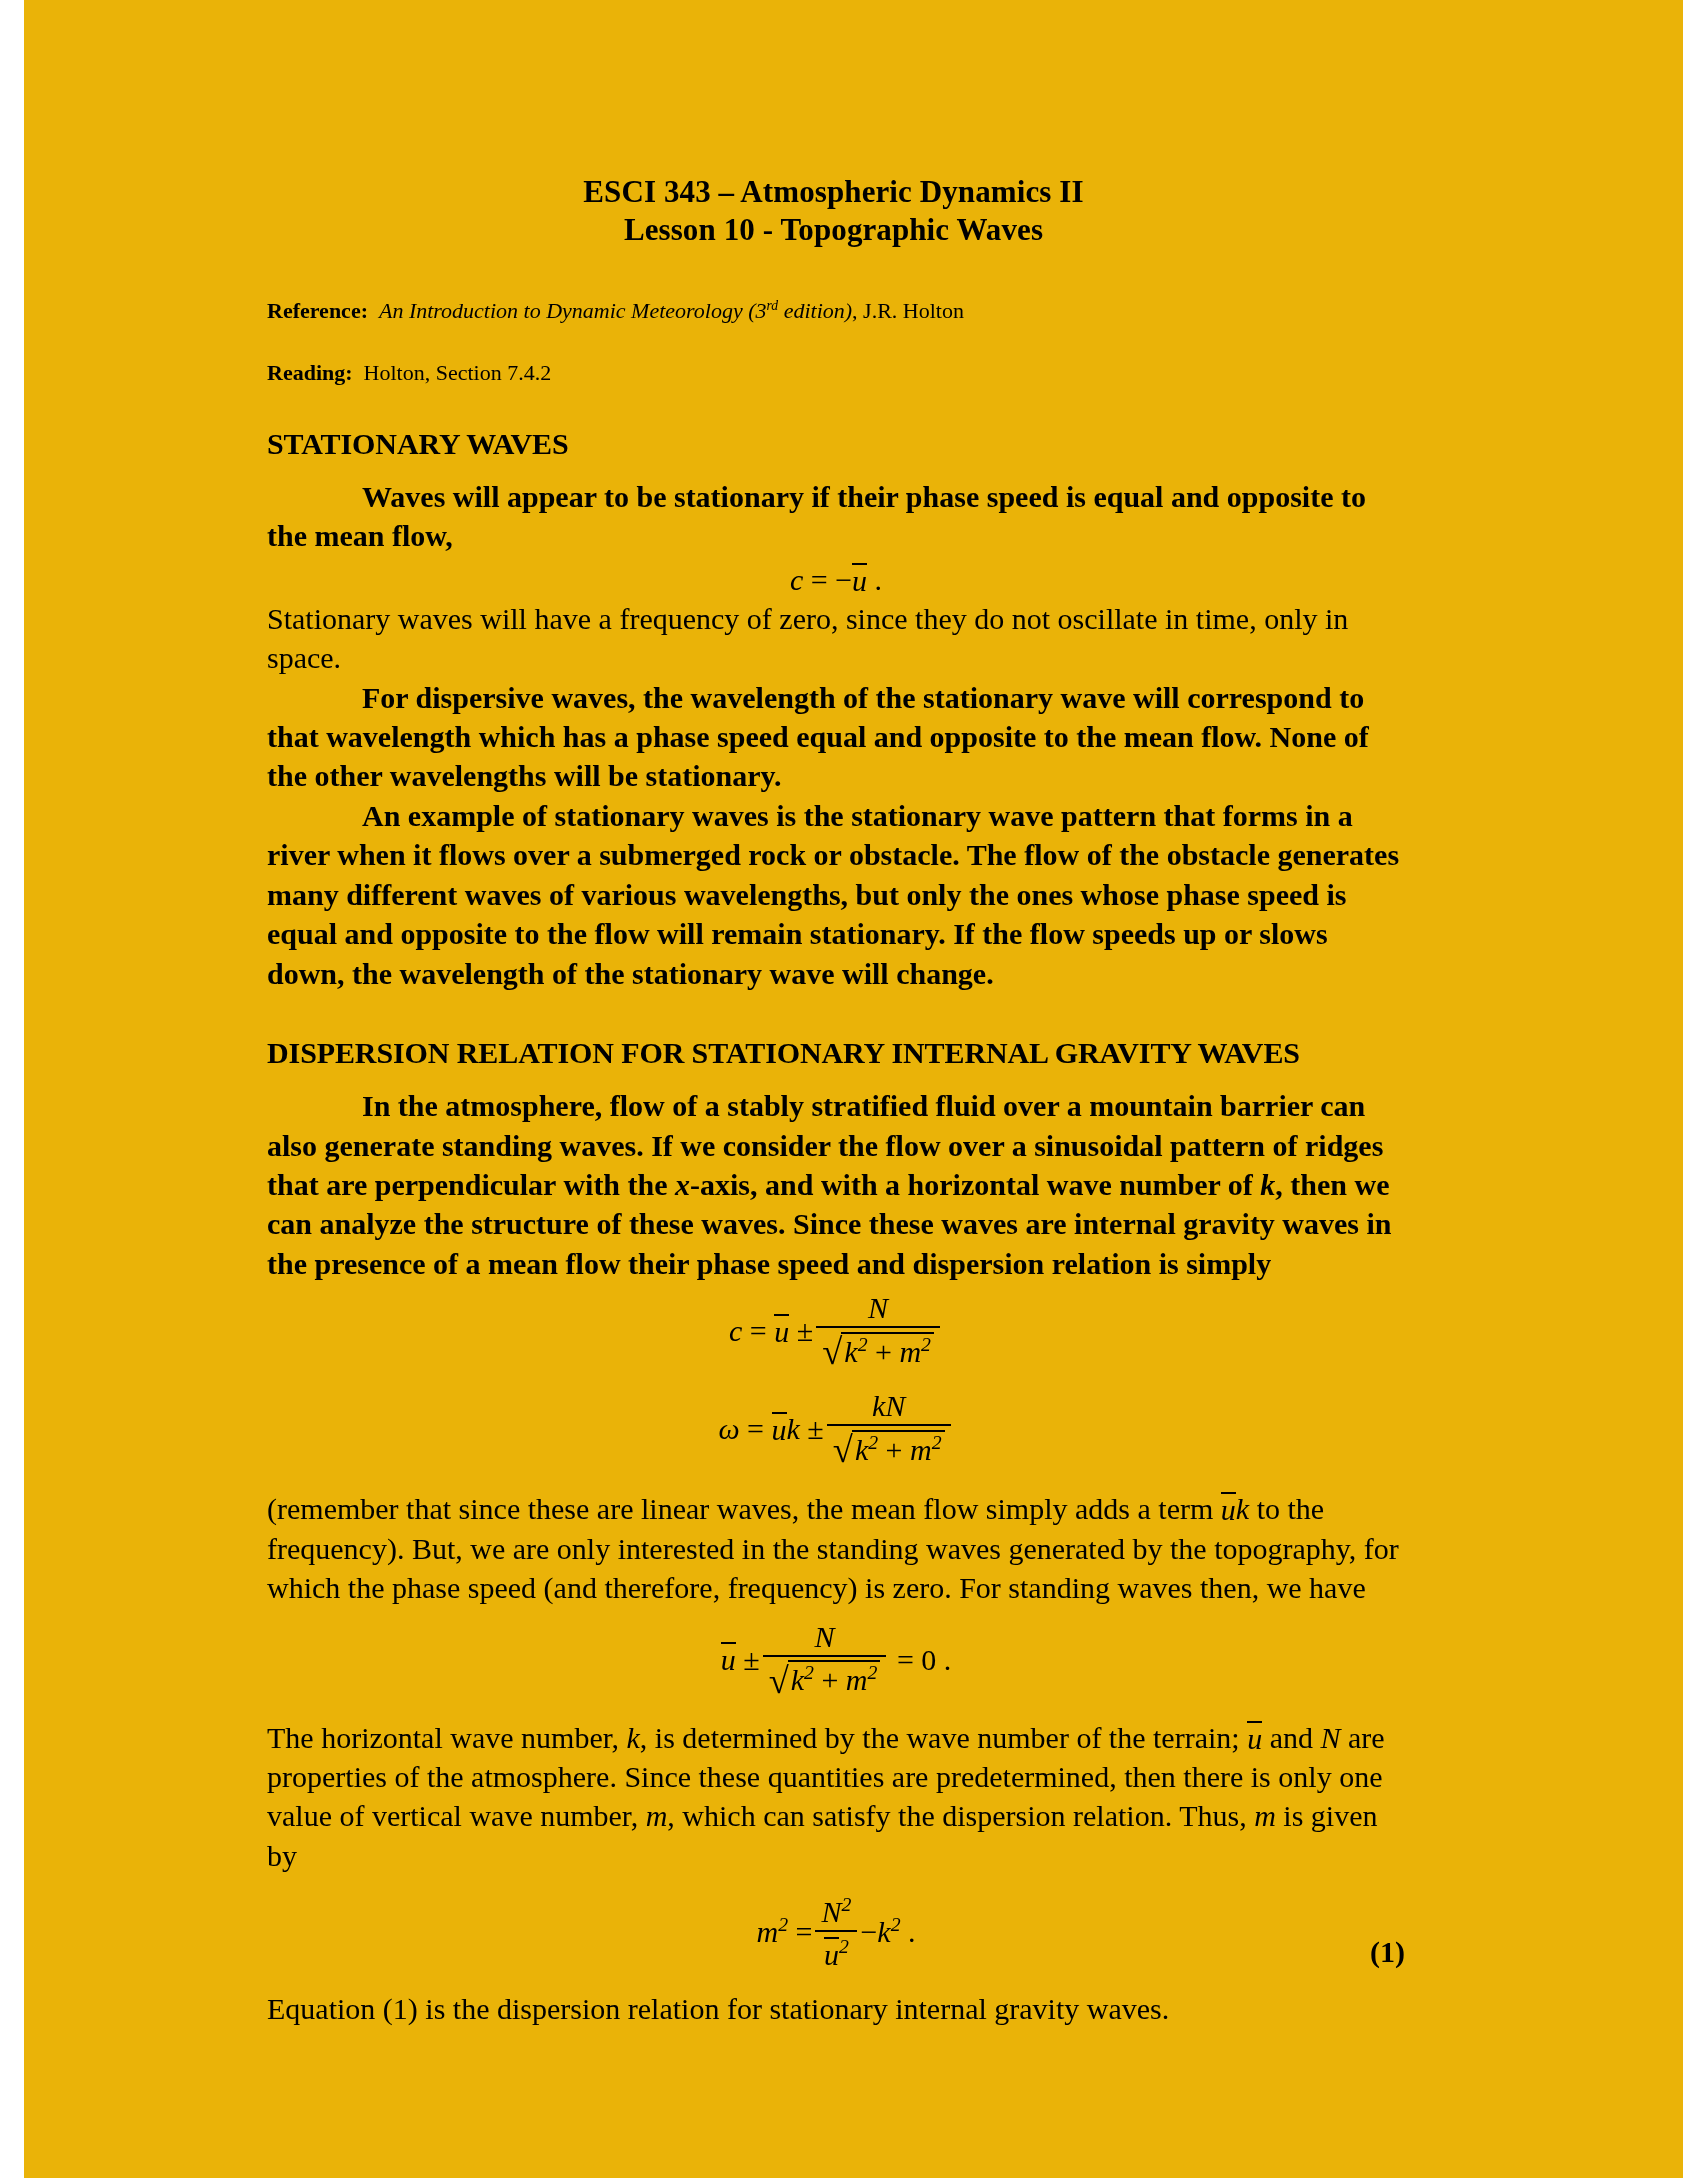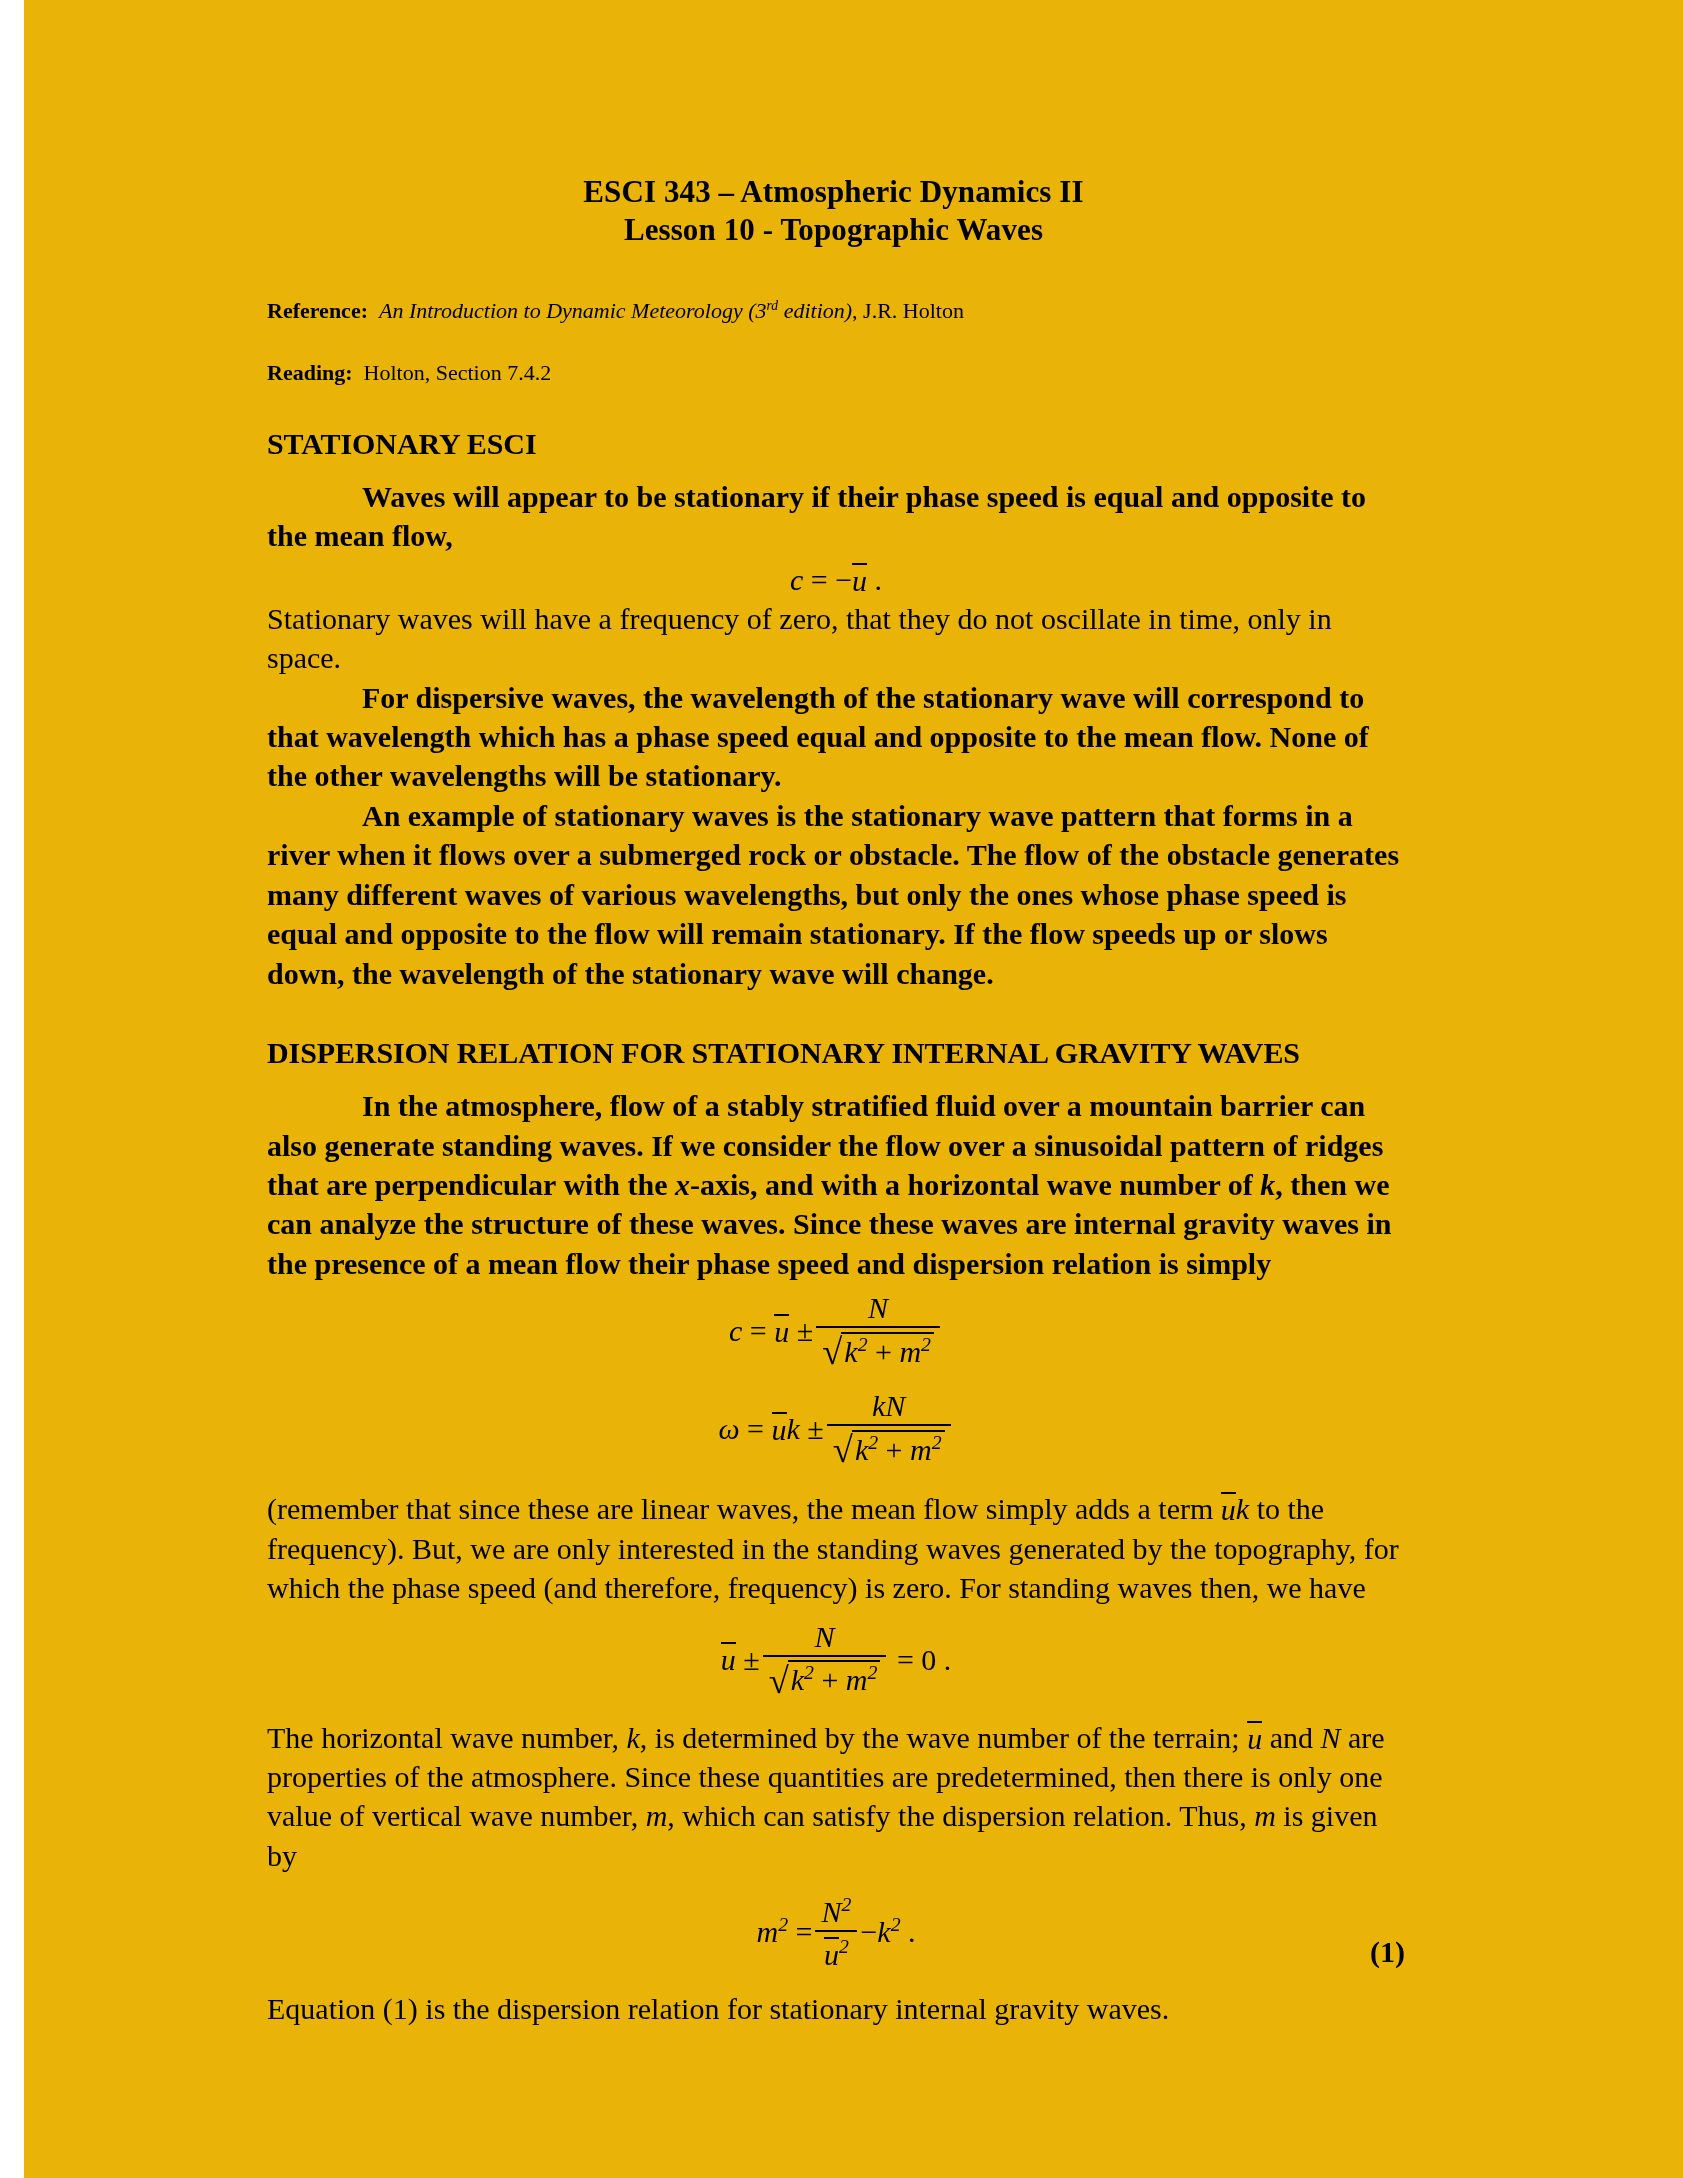--- a/index.html
+++ b/index.html
@@ -157,31 +157,31 @@
 
   <div class="spacer-read"></div>
 
   <div class="blockline">
     <span class="lbl">Reading:</span>
     <span>&nbsp;</span><span>Holton, Section 7.4.2</span>
   </div>
 
   <div class="spacer-head"></div>
 
-  <div class="section-head">STATIONARY ESCI</div>
+  <div class="section-head">STATIONARY WAVES</div>
 
   <div style="height:14px"></div>
 
   <p class="body indent">Waves will appear to be stationary if their phase speed is equal and opposite to the mean flow,</p>
 
   <div class="eq">
     <span class="mi">c</span><span class="mo">&nbsp;</span><span class="mo">=</span><span class="mo">&nbsp;</span><span class="mo">−</span><span class="mi ovr">u</span><span class="mo">&nbsp;</span><span class="mo">.</span>
   </div>
 
-  <p class="body">Stationary waves will have a frequency of zero, that they do not oscillate in time, only in space.</p>
+  <p class="body">Stationary waves will have a frequency of zero, since they do not oscillate in time, only in space.</p>
 
   <p class="body indent">For dispersive waves, the wavelength of the stationary wave will correspond to that wavelength which has a phase speed equal and opposite to the mean flow.  None of the other wavelengths will be stationary.</p>
 
   <p class="body indent">An example of stationary waves is the stationary wave pattern that forms in a river when it flows over a submerged rock or obstacle.  The flow of the obstacle generates many different waves of various wavelengths, but only the ones whose phase speed is equal and opposite to the flow will remain stationary.  If the flow speeds up or slows down, the wavelength of the stationary wave will change.</p>
 
   <div class="spacer-sec"></div>
 
   <div class="section-head">DISPERSION RELATION FOR STATIONARY INTERNAL GRAVITY WAVES</div>
 
   <div style="height:14px"></div>

